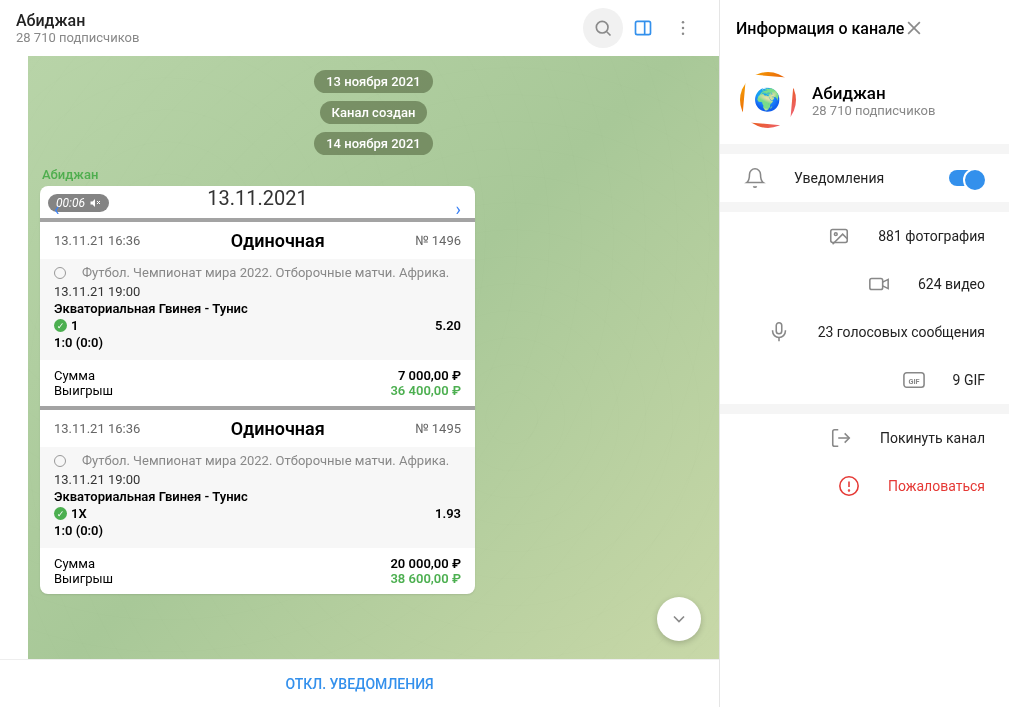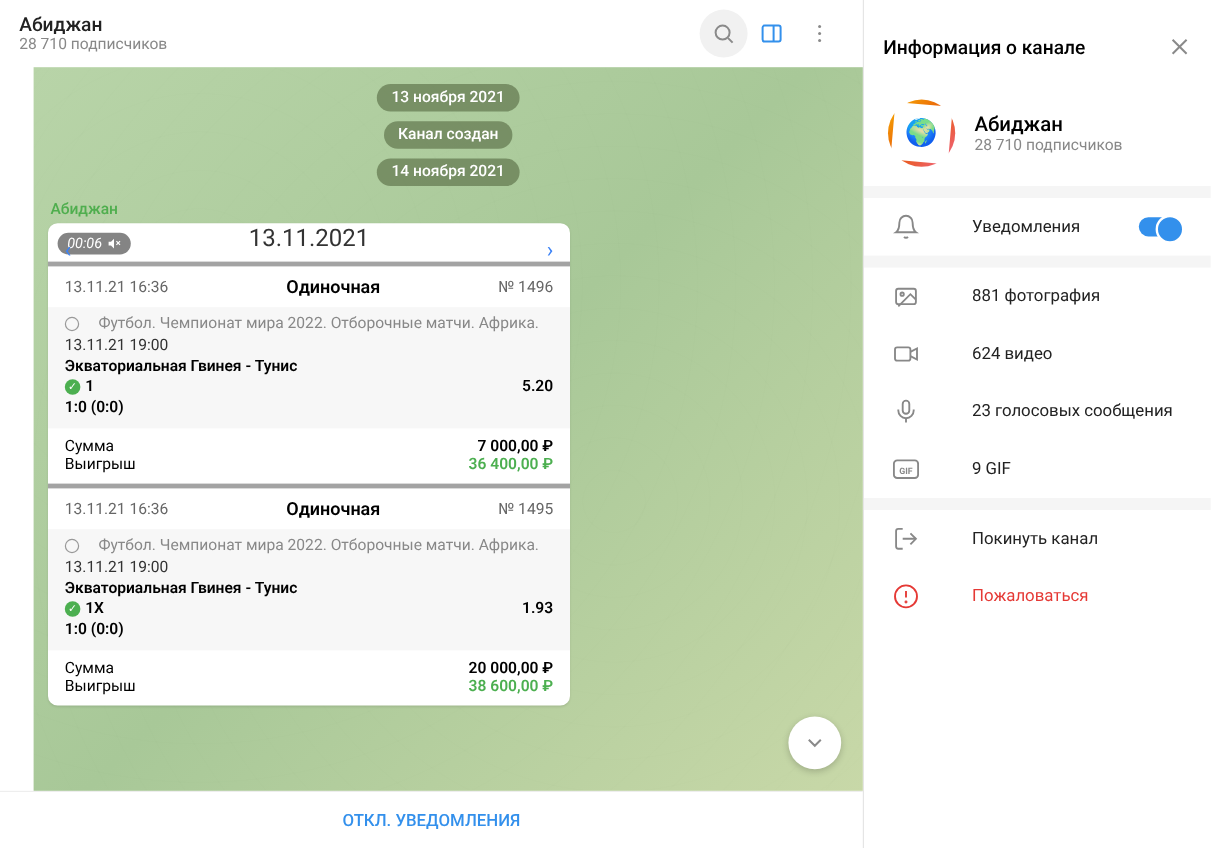--- a/index.html
+++ b/index.html
@@ -19,49 +19,49 @@
 .msg-bubble { width: 435px; background: #fff; border-radius: 8px; overflow: hidden; box-shadow: 0 1px 2px rgba(0,0,0,0.1); position: relative; }
 .msg-top { position: relative; }
 .video-overlay { position: absolute; top: 8px; left: 8px; background: rgba(50,50,50,0.6); color: #fff; padding: 2px 8px; border-radius: 10px; font-size: 12px; display: flex; align-items: center; gap: 4px; font-style: italic; }
 .bet-date { text-align: center; font-size: 20px; font-weight: 400; color: #333; padding: 0 0 8px 0; }
 .nav-arrow { position: absolute; top: 12px; color: #3b82f6; font-size: 18px; }
 .nav-arrow.left { left: 14px; }
 .nav-arrow.right { right: 14px; }
 .bet-card { border-top: 4px solid #a3a3a3; }
 .bet-head { display: flex; align-items: center; padding: 8px 14px; font-size: 14px; }
 .bet-time { color: #666; font-size: 13px; }
-.bet-type { flex: 1; text-align: center; font-weight: 600; font-size: 15px; }
+.bet-type { flex: 1; text-align: center; font-weight: 600; font-size: 18px; }
 .bet-num { color: #666; font-size: 13px; }
 .bet-body { background: #f7f7f7; padding: 6px 14px 10px; font-size: 13px; }
 .bet-league { color: #888; display: flex; align-items: center; gap: 16px; }
 .soccer-icon { width: 12px; height: 12px; border-radius: 50%; border: 1px solid #999; display: inline-block; }
 .bet-match-time { color: #333; margin-top: 4px; font-size: 13px; }
 .bet-match { font-weight: 600; margin: 2px 0; font-size: 13px; }
 .bet-line { display: flex; align-items: center; gap: 4px; margin-top: 2px; }
 .check { width: 13px; height: 13px; background: #4caf50; border-radius: 50%; display: inline-flex; align-items: center; justify-content: center; color: #fff; font-size: 9px; }
 .bet-pick { font-weight: 600; flex: 1; font-size: 13px; }
 .bet-odds { font-weight: 600; font-size: 13px; }
 .bet-score { font-weight: 600; margin-top: 2px; font-size: 13px; }
 .bet-summary { padding: 8px 14px; font-size: 13px; }
 .sum-row { display: flex; justify-content: space-between; }
 .sum-val { font-weight: 600; }
 .sum-val.win { color: #4caf50; }
 .scroll-btn { position: absolute; bottom: 18px; right: 18px; width: 44px; height: 44px; background: #fff; border-radius: 50%; box-shadow: 0 2px 6px rgba(0,0,0,0.2); display: flex; align-items: center; justify-content: center; cursor: pointer; z-index: 2; }
 .mute-bar { height: 48px; display: flex; align-items: center; justify-content: center; background: #fff; border-top: 1px solid #eee; color: #3390ec; font-weight: 500; font-size: 14px; cursor: pointer; }
 .sidebar { width: 290px; background: #fff; border-left: 1px solid #e5e5e5; display: flex; flex-direction: column; }
-.side-head { height: 56px; display: flex; align-items: center; padding: 0 16px; justify-content: space-between; margin-top: 11px; }
+.side-head { height: 56px; display: flex; align-items: center; padding: 0 16px; justify-content: flex-start; }
 .side-title { font-size: 16px; font-weight: 500; }
 .close-btn { cursor: pointer; color: #8a8a8a; }
 .profile { display: flex; align-items: center; gap: 16px; padding: 16px 20px; }
 .avatar { width: 56px; height: 56px; border-radius: 50%; background: linear-gradient(135deg, #f8b500, #e8590c, #f06595); display: flex; align-items: center; justify-content: center; position: relative; }
 .avatar-inner { width: 48px; height: 48px; background: #fff; border-radius: 4px; transform: rotate(5deg); display: flex; align-items: center; justify-content: center; font-size: 22px; }
 .profile-name { font-size: 17px; font-weight: 500; }
 .profile-sub { font-size: 13px; color: #888; }
 .divider { height: 10px; background: #f5f5f5; }
-.list-item { display: flex; align-items: center; gap: 44px; padding: 13px 24px; cursor: pointer; font-size: 14px; color: #222; }
+.list-item { display: flex; align-items: center; gap: 28px; padding: 13px 24px; cursor: pointer; font-size: 14px; color: #222; justify-content: flex-end; }
 .list-item.danger { color: #e53935; }
 .list-icon { width: 22px; height: 22px; display: flex; align-items: center; justify-content: center; color: #888; }
 .list-item.danger .list-icon { color: #e53935; }
 .toggle { width: 36px; height: 16px; background: #3390ec; border-radius: 10px; position: relative; margin-left: auto; }
 .toggle::after { content: ''; position: absolute; right: -2px; top: -2px; width: 20px; height: 20px; background: #3390ec; border: 2px solid #fff; border-radius: 50%; }
 svg { display: block; }
 </style>
 </head>
 <body>
 

